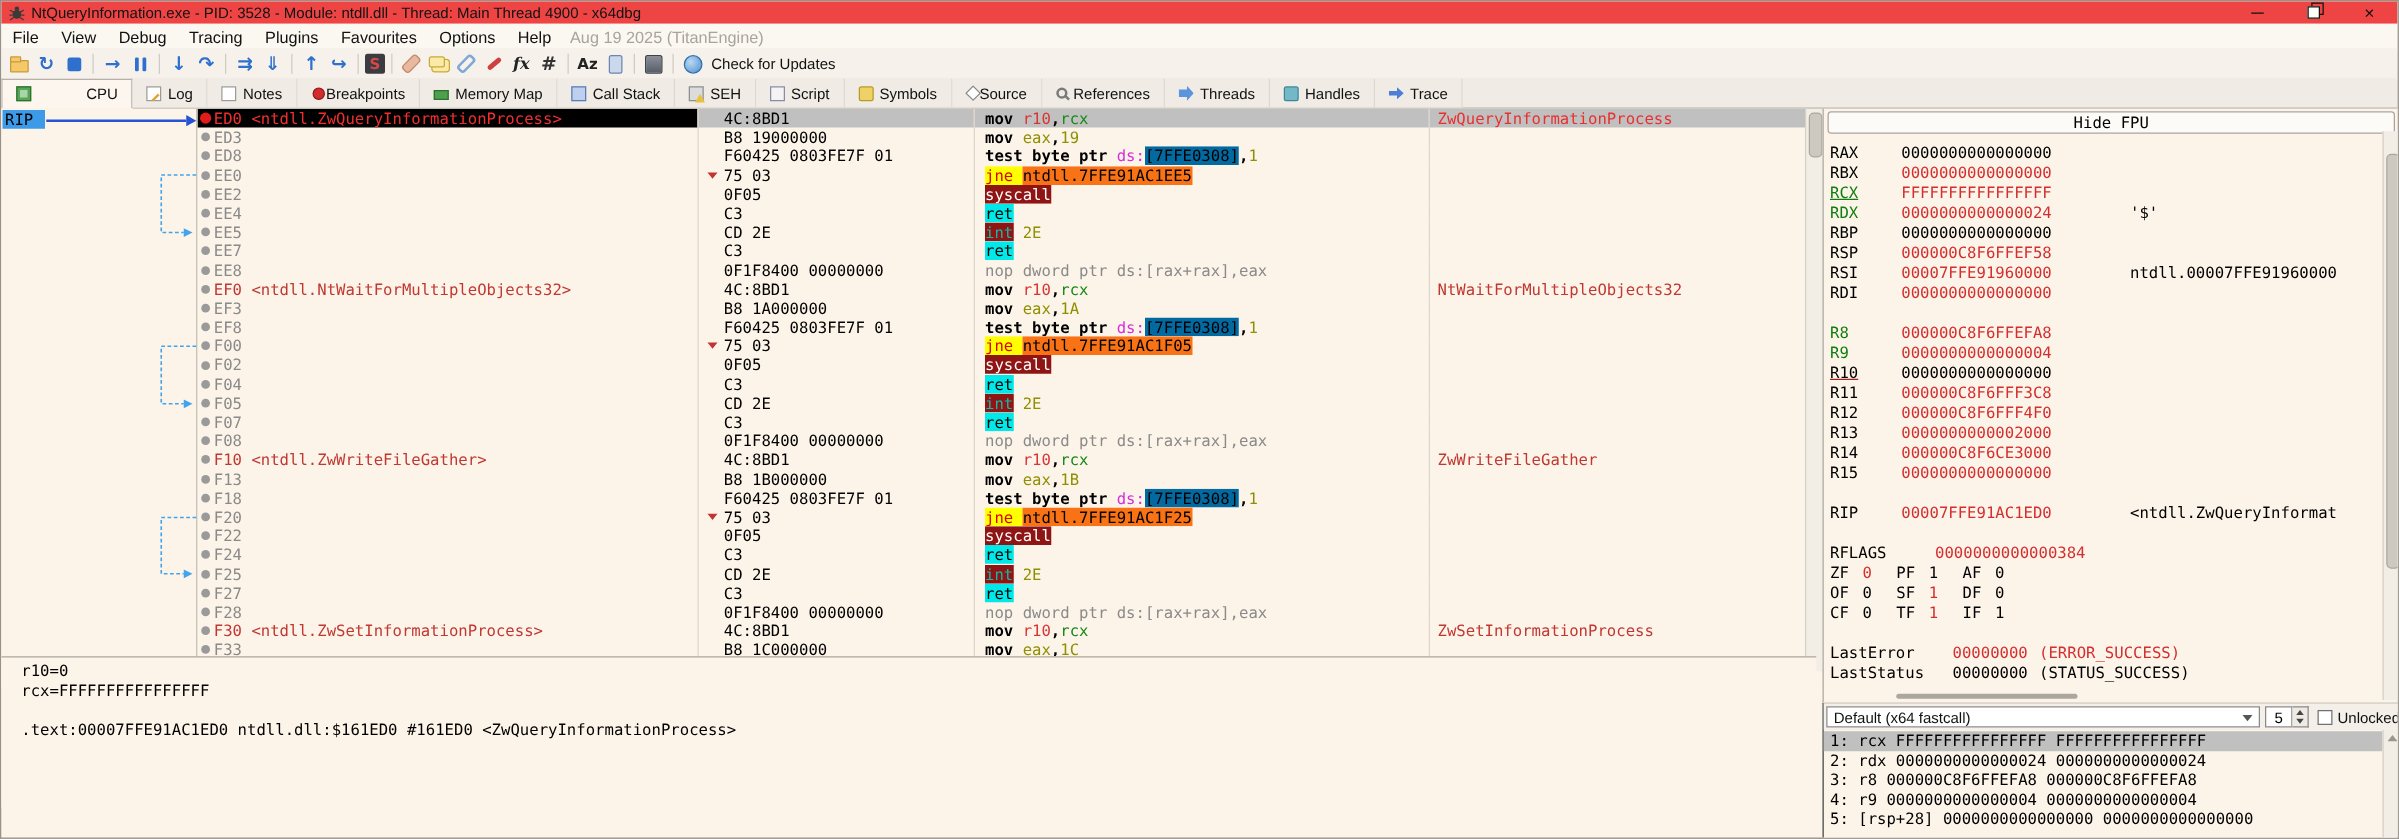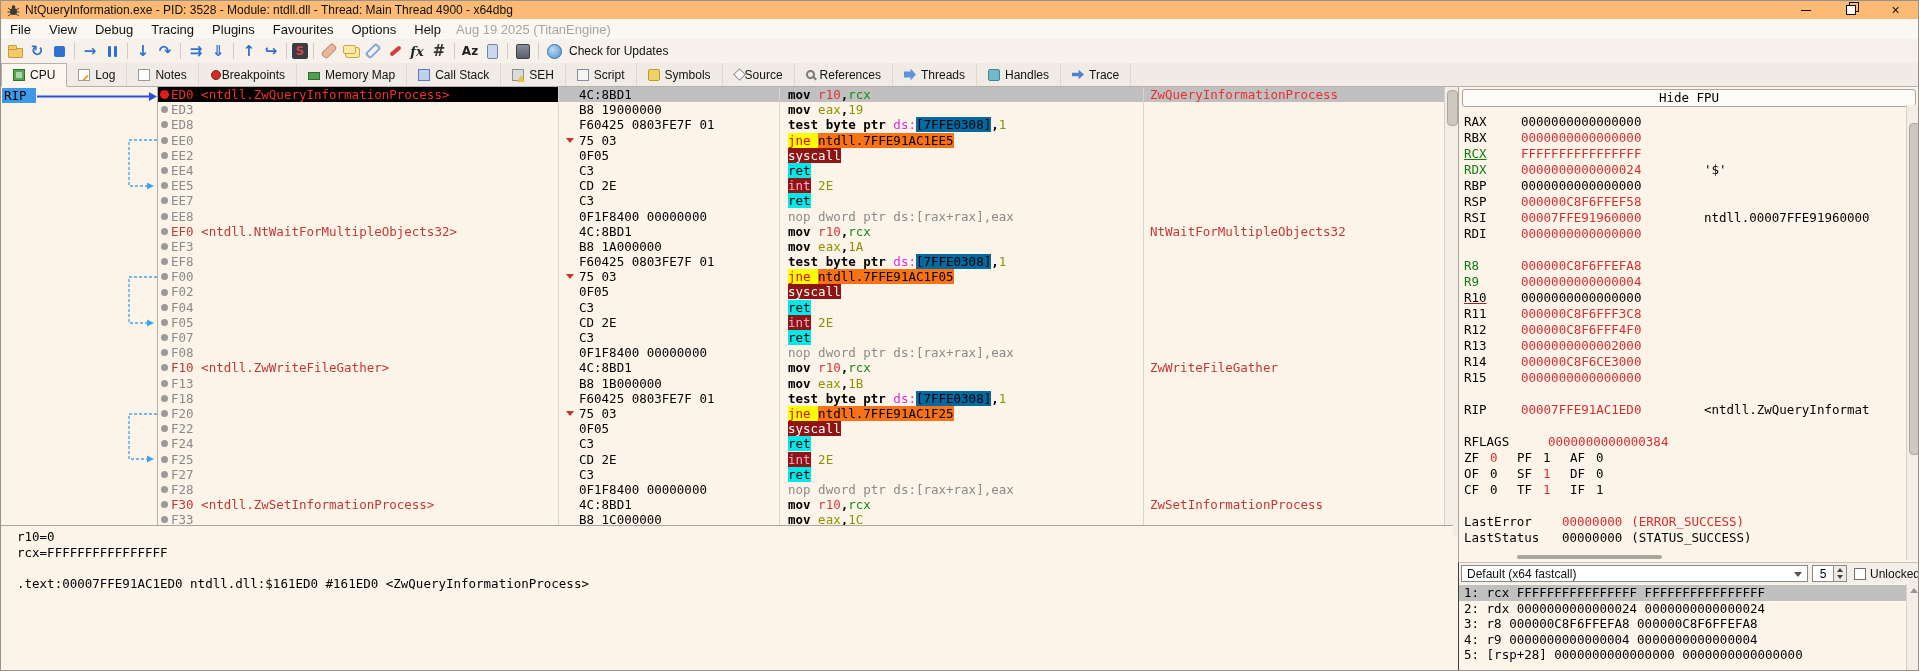--- a/index.html
+++ b/index.html
@@ -1,19 +1,19 @@
 <!DOCTYPE html>
 <html><head>
 <meta charset="utf-8">
 <style>
   html,body{margin:0;padding:0;background:#444;}
   #win{position:relative;width:1919px;height:671px;background:#FDF4E9;overflow:hidden;
        font-family:"Liberation Sans",sans-serif;border:1px solid #96928B;box-sizing:border-box;}
   
-  #titlebar{position:absolute;left:0;top:0;width:100%;height:18px;background:#fdba74;display:flex;align-items:center;}
+  #titlebar{position:absolute;left:0;top:0;width:100%;height:18px;background:#ef4444;display:flex;align-items:center;}
   #appicon{margin:0 5px 0 6px;flex:none;}
   #titletext{font-size:12px;color:#111;white-space:nowrap;}
   #wbtns{position:absolute;right:0;top:0;height:18px;display:flex;}
   .wbtn{width:45px;height:18px;display:flex;align-items:center;justify-content:center;cursor:default;}
   .min-glyph{width:10px;height:1px;background:#111;}
   .rest-glyph{position:relative;width:8px;height:8px;border:1px solid #111;background:#FEFCF8;}
   .rest-glyph::before{content:"";position:absolute;left:2px;top:-4px;width:8px;height:8px;border:1px solid #111;}
   .rest-glyph::after{content:"";position:absolute;left:-1px;top:-1px;width:8px;height:8px;background:#FEFCF8;border:1px solid #111;}
   .close-glyph{font-size:14px;color:#111;line-height:18px;}
   
@@ -40,21 +40,21 @@
   .k-fx{color:#222;font-style:italic;font-family:"DejaVu Serif",serif;font-size:13px;}
   .k-hash{color:#333;}
   .k-font{color:#222;font-size:12px;}
   .k-phone::before{content:"";width:9px;height:13px;background:#CBD7EA;border:1px solid #6C86B2;border-radius:2px;}
   .k-calc::before{content:"";width:12px;height:13px;background:linear-gradient(#8A8F99,#585E68);border:1px solid #3C424C;border-radius:2px;}
   .k-globe::before{content:"";width:13px;height:13px;border-radius:50%;background:radial-gradient(circle at 35% 35%,#BBD9F2,#4D8FD0);border:1px solid #2F6FAE;}
   #chkupd{font-size:12px;color:#111;margin-left:4px;}
   
   #tabbar{position:absolute;left:0;top:62px;width:100%;height:24px;background:#F0ECE5;display:flex;align-items:stretch;border-bottom:1px solid #B5B1AA;box-sizing:border-box;}
   .tab{display:flex;align-items:center;padding:0 11px;font-size:12px;color:#111;border-right:1px solid #DDD9D1;background:#F0ECE5;}
-  .tab.active{background:#FCF6EE;border:1px solid #B5B1AA;border-bottom:1px solid #FCF6EE;margin-bottom:-1px;}
+  .tab.active{background:#FCF6EE;border:1px solid #B5B1AA;border-bottom:1px solid #FCF6EE;margin-bottom:-1px;gap:39px;}
   .tic{width:12px;height:12px;margin-right:5px;display:inline-block;position:relative;box-sizing:border-box;flex:none;}
   .ic-cpu{background:#57A557;border:1px solid #2F6F2F;}
   .ic-cpu::after{content:"";position:absolute;inset:2px;background:#A9D6A9;}
   .ic-log{background:#FFF;border:1px solid #9A9A9A;}
   .ic-log::after{content:"";position:absolute;right:0;bottom:1px;width:7px;height:2px;background:#E2A23C;transform:rotate(-45deg);}
   .ic-notes{background:#FFF;border:1px solid #9A9A9A;}
   .ic-bp{width:10px;height:10px;margin:1px;background:#D22C2C;border-radius:50%;border:1px solid #901818;}
   .ic-mem{height:8px;margin-top:2px;background:#4EA04E;border:1px solid #2F6F2F;}
   .ic-stack{background:#BFD0EE;border:1px solid #5C7BB8;}
   .ic-stack::after{content:"";position:absolute;left:2px;top:2px;right:-3px;bottom:-3px;background:#8FA8D8;z-index:-1;}
@@ -88,21 +88,21 @@
   .reddot{width:9px;height:9px;background:#E31B1B;margin:0 2px 0 2px;}
   .atx{color:#8A8A8A;}
   .lblc,.albl{color:#C13832;}
   .drow.rip .atx,.drow.rip .albl{color:#F03030;}
   .btx{margin-left:20px;color:#000;}
   .jmark{position:absolute;left:7px;top:5px;width:0;height:0;border-left:4px solid transparent;border-right:4px solid transparent;border-top:5px solid #C43333;}
   .tk-p{color:#000;font-weight:bold;}.tk-g{color:#8A8A8A;}.tk-rr{color:#D93535;}.tk-rg{color:#158A15;}
   .tk-n{color:#8F8F00;}.tk-seg{color:#D92CD9;}
   .tk-mhl{background:#0369a1;color:#000;}.tk-jmp{background:#FFFF00;color:#E00000;}
   .tk-jmpt{background:#f97316;color:#000;}
-  .tk-sys{background:#8F1414;color:#FFF;}.tk-ret{background:#00E8E8;color:#000;}.tk-int{background:#8F1414;color:#f9a8d4;}
+  .tk-sys{background:#8F1414;color:#FFF;}.tk-ret{background:#00E8E8;color:#000;}.tk-int{background:#8F1414;color:#14b8a6;}
   
   #dvscroll{position:absolute;left:1443px;top:86px;width:14px;height:450px;background:#F2EEE6;border-left:1px solid #D5D1C9;box-sizing:border-box;}
   .vthumb{position:absolute;left:2px;top:3px;width:9px;height:34px;background:#CDC9C1;border:1px solid #ABA69E;border-radius:4px;}
   #dhscroll{position:absolute;left:157px;top:536px;width:1286px;height:12px;background:#F2EEE6;border-top:1px solid #D5D1C9;box-sizing:border-box;}
   .hthumb{position:absolute;left:265px;top:2px;width:700px;height:7px;background:#CDC9C1;border:1px solid #ABA69E;border-radius:3px;}
   #splitter{position:absolute;left:0;top:548px;width:1452px;height:2px;background:#E8E4DC;}
   
   #registers{position:absolute;left:1457px;top:86px;width:462px;height:475px;background:#FDF4E9;border-left:1px solid #A9A59E;box-sizing:border-box;}
   #hidefpu{position:absolute;left:3px;top:2px;width:452px;height:16px;background:#FDFBF7;border:1px solid #A9A59E;border-radius:3px;
            text-align:center;font-family:"DejaVu Sans Mono",monospace;font-size:12.5px;line-height:15px;color:#000;}

